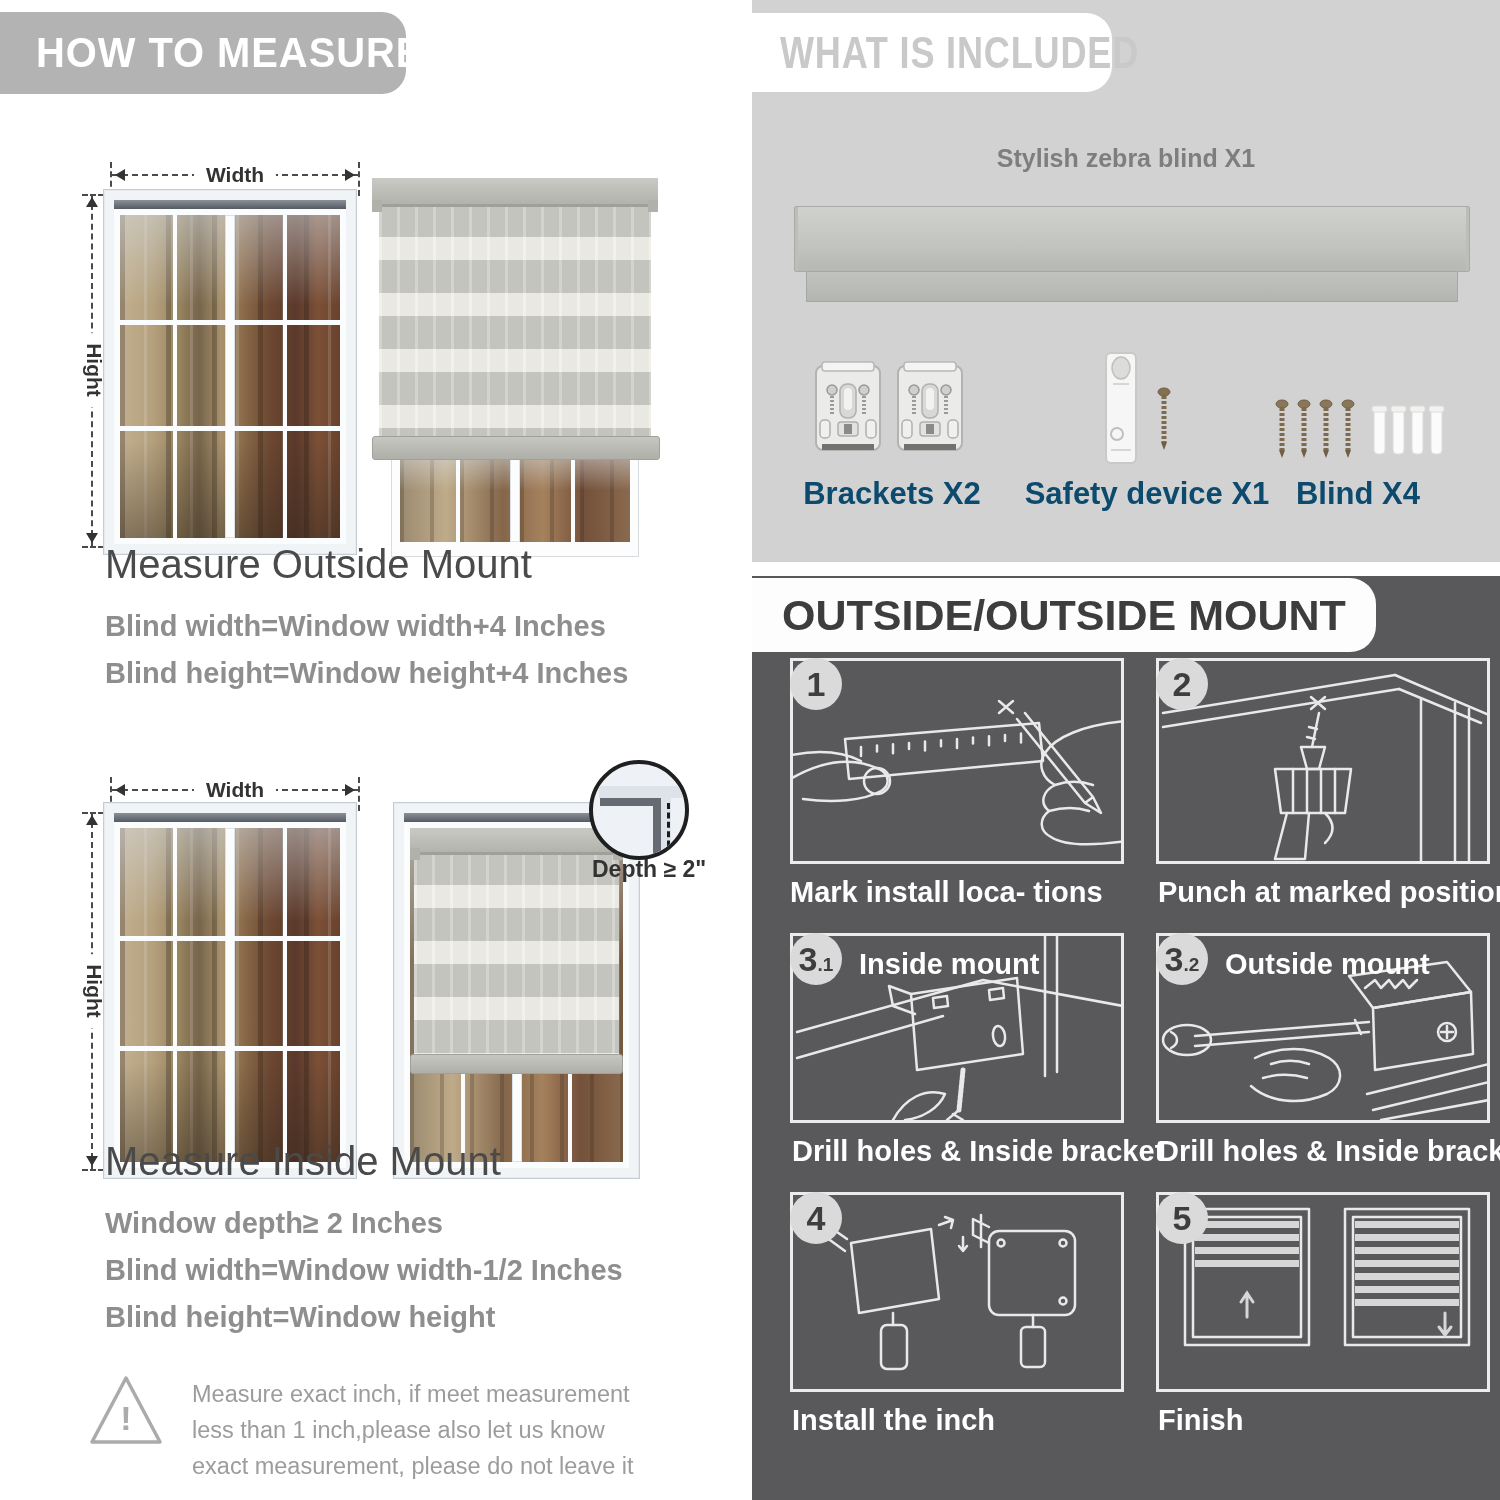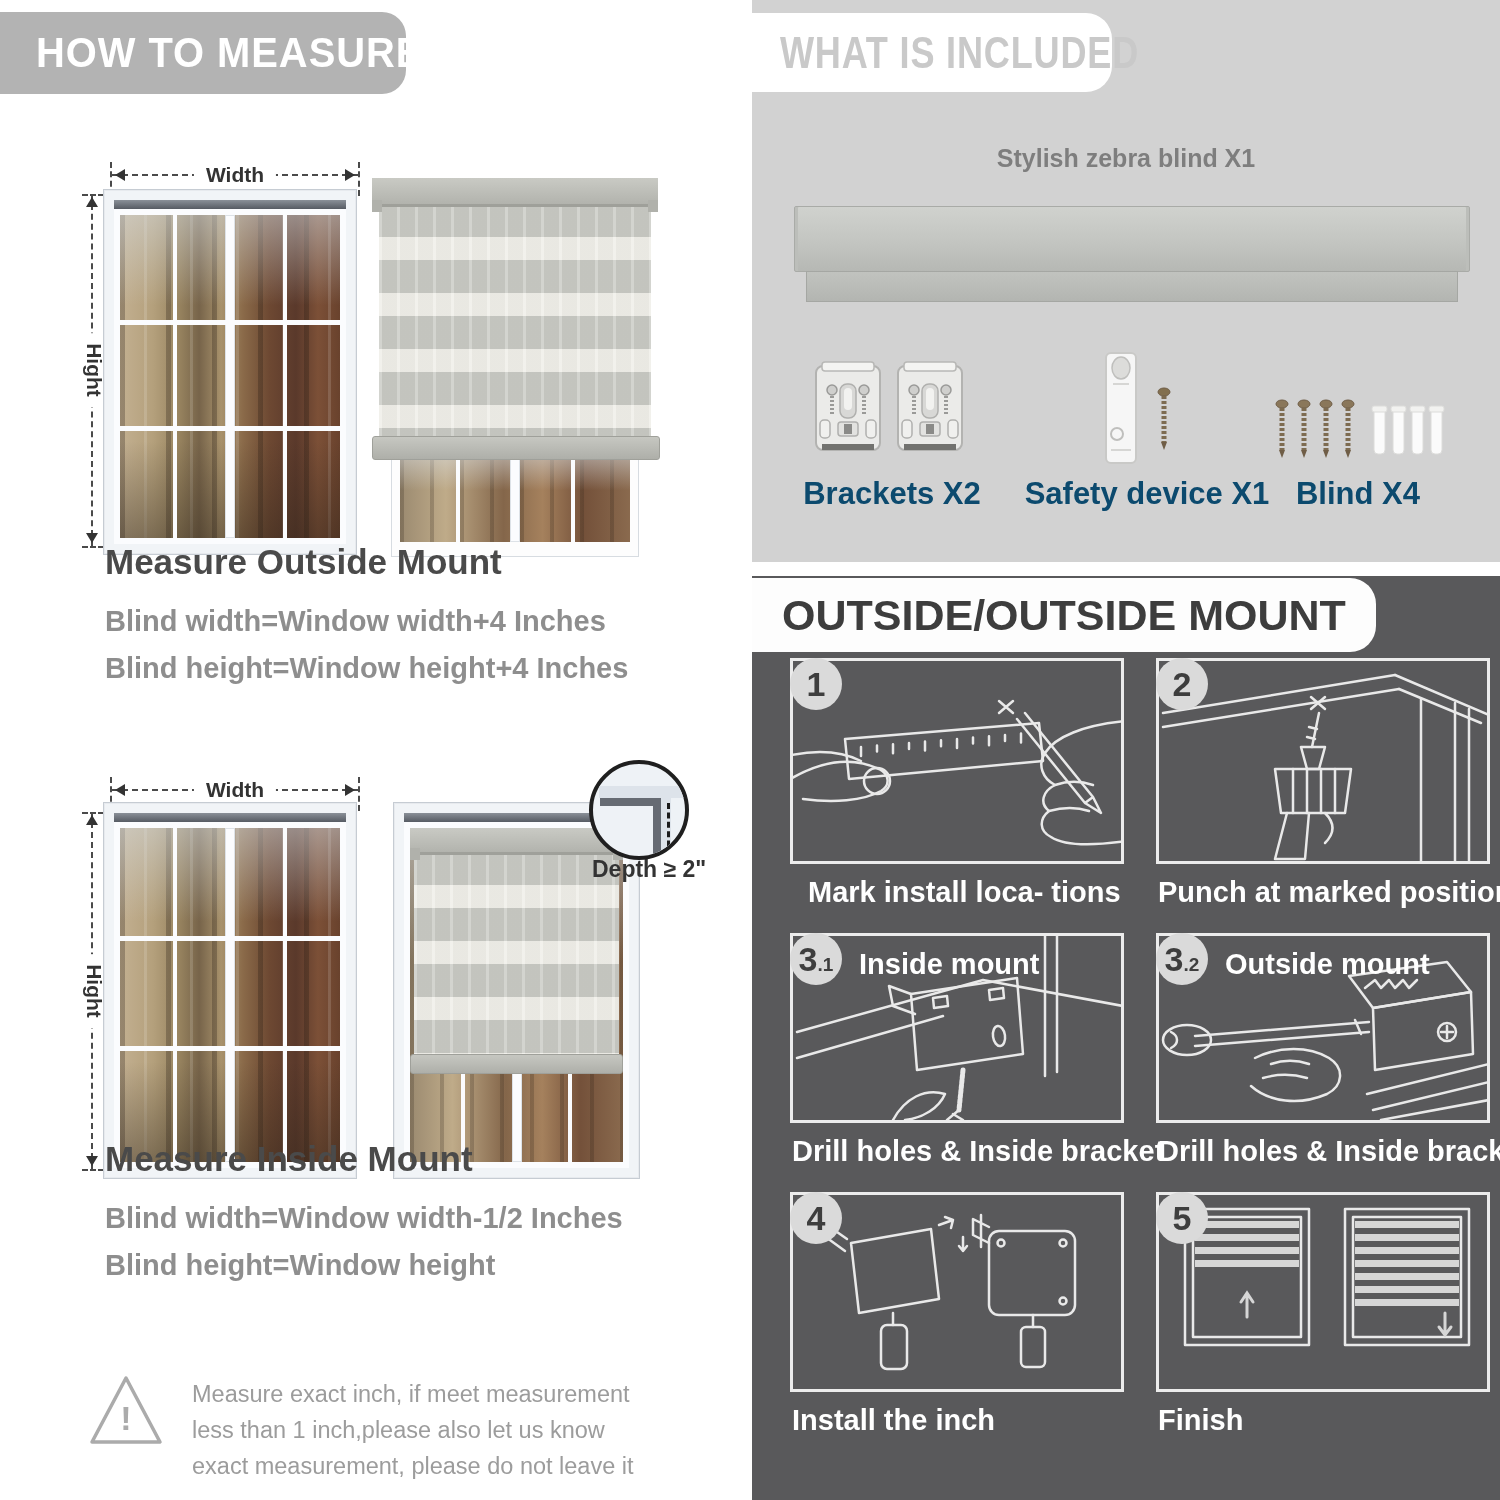--- a/index.html
+++ b/index.html
@@ -69,21 +69,21 @@
   
   .magnifier{position:absolute;width:92px;height:92px;border:4px solid #1f1f1f;border-radius:50%;
              background:#eef2f6;overflow:hidden;z-index:5;}
   .mag-band-h{position:absolute;left:6%;top:24%;width:94%;height:13%;background:#dde3ea;}
   .mag-band-v{position:absolute;left:70%;top:24%;width:15%;height:76%;background:#dde3ea;}
   .mag-l-h{position:absolute;left:8%;top:37%;width:66%;height:9%;background:#666b73;}
   .mag-l-v{position:absolute;left:65%;top:37%;width:9%;height:63%;background:#666b73;}
   .mag-dash{position:absolute;left:80%;top:42%;height:58%;border-left:3px dashed #1c1c1c;}
   .depth-label{position:absolute;font-size:23px;font-weight:bold;color:#333;}
   
-  .txt-block h2{margin:0 0 16px 0;font-size:35px;font-weight:bold;color:#4a4a4a;letter-spacing:0;}
+  .txt-block h2{margin:0 0 16px 0;font-size:40px;font-weight:normal;color:#4a4a4a;letter-spacing:0;}
   .txt-block p{margin:0;font-size:29px;font-weight:bold;color:#8e8e8e;line-height:47px;}
   .warning{position:absolute;display:flex;align-items:flex-start;}
   .warning p{margin:4px 0 0 26px;width:470px;font-size:23.5px;color:#9c9c9c;line-height:36px;}
   
   .included-bg{position:absolute;left:752px;top:0;width:748px;height:562px;background:#d2d2d2;}
   .included-box{position:absolute;left:752px;top:13px;width:360px;height:79px;background:#ffffff;
                 border-radius:0 26px 26px 0;display:flex;align-items:center;}
   .included-box span{color:#c9c9c9;font-size:44px;font-weight:bold;padding-left:34px;white-space:nowrap;
                      transform:scaleX(.82);transform-origin:left center;letter-spacing:1px;}
   .stylish-label{position:absolute;left:752px;top:144px;width:748px;text-align:center;
@@ -210,20 +210,21 @@
         <div class="mag-band-v"></div>
         <div class="mag-l-h"></div>
         <div class="mag-l-v"></div>
         <div class="mag-dash"></div>
       </div>
       <div class="depth-label" style="left:512px;top:84px;width:190px;">Depth ≥ 2"</div>
     </div>
 
     <div class="txt-block" style="position:absolute;left:105px;top:1139px;width:640px;">
       <h2>Measure Inside Mount</h2>
+      <p>Window depth≥ 2 Inches</p>
       <p>Blind width=Window width-1/2 Inches</p>
       <p>Blind height=Window height</p>
     </div>
 
     <div class="warning" style="left:86px;top:1372px;">
       <svg width="80" height="76" viewBox="0 0 80 76">
         <path d="M40,6 L74,70 L6,70 Z" fill="none" stroke="#ababab" stroke-width="3.5" stroke-linejoin="round"></path>
         <text x="40" y="58" text-anchor="middle" font-size="34" font-weight="bold" fill="#ababab" font-family="Liberation Sans, sans-serif">!</text>
       </svg>
       <p>Measure exact inch, if meet measurement less than 1 inch,please also let us know exact measurement, please do not leave it</p>
@@ -464,21 +465,21 @@
             <path d="M88,122 l0,-24 m-6,9 l6,-9 l6,9"></path>
             <path d="M286,118 l0,22 m-6,-8 l6,8 l6,-8"></path>
           </g>
         </svg>
         <div class="badge">
           <span>5</span>
             <span class="sub"></span>
         </div>
       </div>
 
-      <div class="caption" style="left:56px;top:300px;">Mark install loca- tions</div>
+      <div class="caption" style="left:38px;top:300px;">Mark install loca- tions</div>
       <div class="caption" style="left:406px;top:300px;">Punch at  marked position</div>
       <div class="caption" style="left:40px;top:559px;">Drill holes &amp;  Inside bracket</div>
       <div class="caption" style="left:406px;top:559px;">Drill holes &amp;  Inside bracket</div>
       <div class="caption" style="left:40px;top:828px;">Install the inch</div>
       <div class="caption" style="left:406px;top:828px;">Finish</div>
     </div>
   </section>
 </div>
 
 </body></html>

